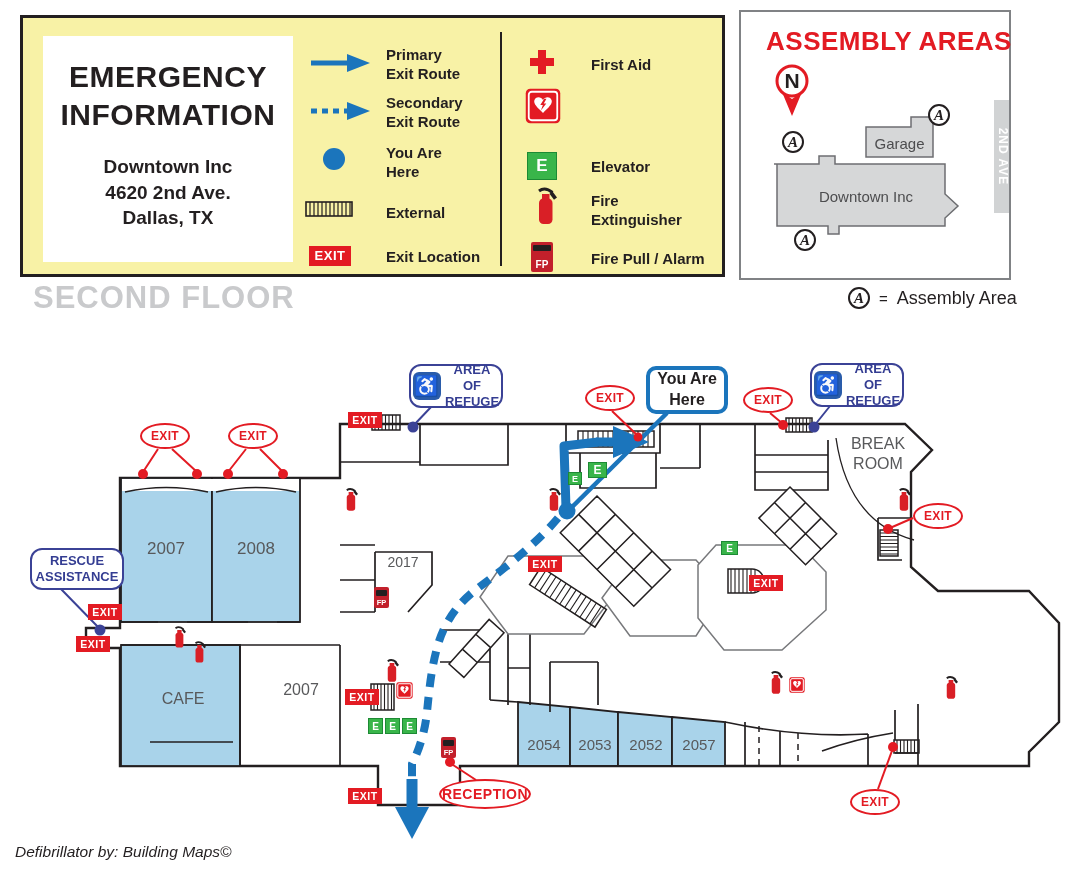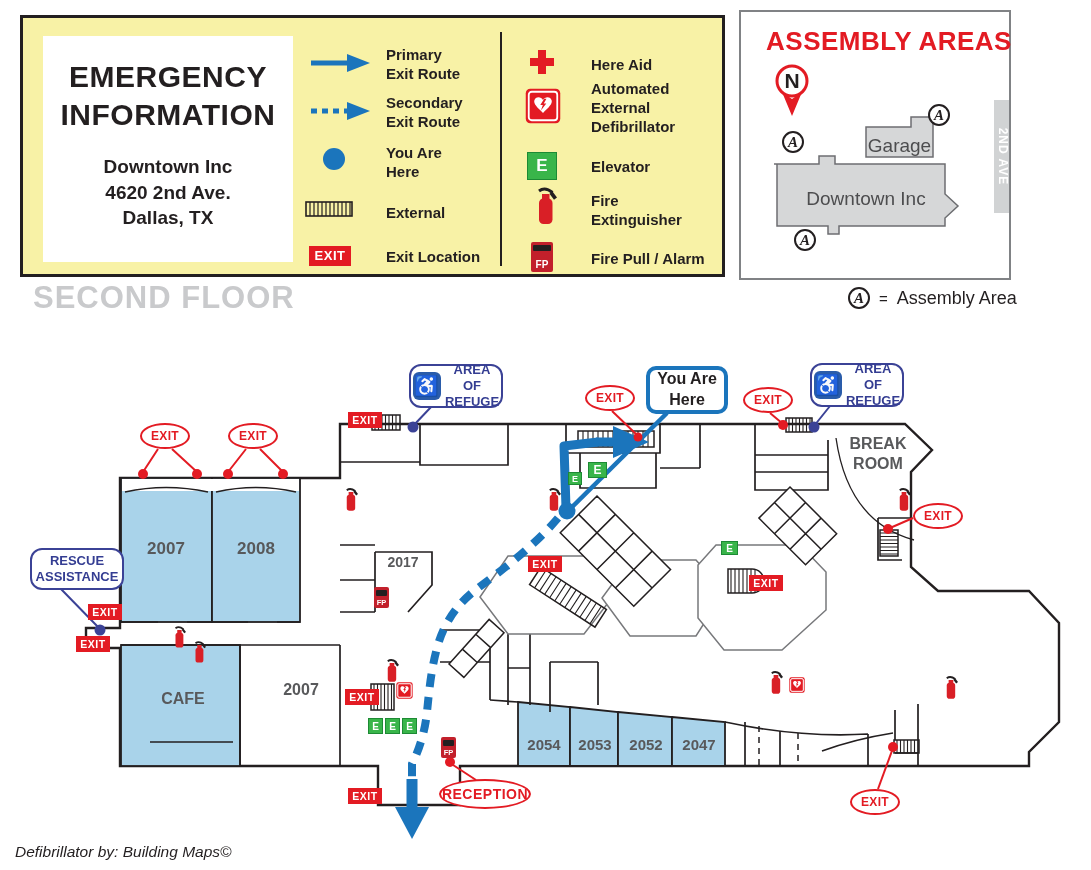--- a/index.html
+++ b/index.html
@@ -24,21 +24,21 @@
     width:34px; height:16px; line-height:16px; text-align:center; letter-spacing:.5px; }
   .exit-oval { width:50px; height:26px; border:2.5px solid #e31b23; border-radius:50%;
     background:#fff; color:#e31b23; font-weight:bold; font-size:12px;
     display:flex; align-items:center; justify-content:center; letter-spacing:.3px; }
   .e-box { background:#39b54a; border:1px solid #1d8a34; color:#fff; font-weight:bold;
     display:flex; align-items:center; justify-content:center; }
   .fp-box { background:#c2202b; border-radius:2px; position:absolute; }
   .fp-band { position:absolute; left:2px; top:3px; right:2px; height:6px; background:#231f20; border-radius:1px; }
   .fp-txt { position:absolute; left:0; right:0; bottom:1px; text-align:center;
     color:#fff; font-weight:bold; font-size:7.5px; }
-  .room-label { color:#58595b; font-weight:bold; text-align:center; }
+  .room-label { color:#58595b; font-weight:normal; text-align:center; }
   .callout-navy { border:2.5px solid #3b4296; border-radius:12px; background:#fff;
     color:#343d92; font-weight:bold; font-size:13px; line-height:1.25;
     display:flex; align-items:center; justify-content:center; text-align:center; }
   .wc-badge { background:#2a5caa; border-radius:6px; color:#fff;
     display:flex; align-items:center; justify-content:center; font-size:20px; }
   .yah-box { border:4px solid #1b75bc; border-radius:10px; background:#fff;
     font-weight:bold; font-size:16px; line-height:1.3; display:flex;
     align-items:center; justify-content:center; text-align:center; }
   .recept-oval { border:2.5px solid #e31b23; border-radius:50%; background:#fff;
     color:#e31b23; font-weight:bold; font-size:14px; letter-spacing:.5px;
@@ -46,21 +46,21 @@
 
   
   .assembly-panel { left:739px; top:10px; width:272px; height:270px;
     background:#fff; border:2px solid #808285; }
   .assembly-title { left:0; top:14px; width:296px; text-align:center;
     color:#e31b23; font-weight:bold; font-size:26px; letter-spacing:.5px; }
   .a-mark { width:22px; height:22px; border:2px solid #231f20; border-radius:50%;
     display:flex; align-items:center; justify-content:center;
     font-family:"Liberation Serif", serif; font-style:italic; font-weight:bold;
     font-size:15px; background:#fff; }
-  .bldg-label { color:#4d4d4f; font-size:19px; text-align:center; }
+  .bldg-label { color:#4d4d4f; font-size:15px; text-align:center; }
   .street-label { color:#fff; font-weight:bold; font-size:12px; letter-spacing:1px;
     text-align:center; transform:rotate(90deg); }
   .floor-title { left:33px; top:280px; font-size:31px; font-weight:bold;
     color:#c9cacc; letter-spacing:1px; }
   .credit { left:15px; top:843px; font-style:italic; font-size:15.5px; }
 </style>
 </head>
 <body>
 
 <svg class="abs" style="left:0;top:0" width="1091" height="870" viewBox="0 0 1091 870">
@@ -226,33 +226,30 @@
   <div class="abs exit-rect" style="left:286px;top:228px;width:42px;height:20px;line-height:20px;font-size:13px">EXIT</div>
   <div class="abs lg-label" style="left:363px;top:230px">Exit Location</div>
 
   <div class="abs lg-divider"></div>
 
   <div class="abs" style="left:505px;top:30px">
     <svg width="28" height="28">
         <path d="M10,2 h8 v8 h8 v8 h-8 v8 h-8 v-8 H2 v-8 h8 Z" fill="#e31b23"></path>
       </svg>
   </div>
-  <div class="abs lg-label" style="left:568px;top:38px">Here Aid</div>
+  <div class="abs lg-label" style="left:568px;top:38px">First Aid</div>
 
   <div class="abs" style="left:502px;top:70px">
     <svg width="36" height="36" viewBox="0 0 24 24">
       <rect x="0.5" y="0.5" width="23" height="23" rx="3" fill="#e31b23"></rect>
       <rect x="2.5" y="2.5" width="19" height="19" rx="2" fill="none" stroke="#fff" stroke-width="1.2"></rect>
       <path d="M12,8 C10.6,5.4 6.8,5.6 6.2,8.4 C5.7,10.6 8,13 12,16.6 C16,13 18.3,10.6 17.8,8.4 C17.2,5.6 13.4,5.4 12,8 Z" fill="#fff"></path>
       <path d="M12.8,7.2 L10.2,11.4 h1.7 L10.6,15 l3.6,-4.6 h-1.7 l1.8,-3.2 Z" fill="#e31b23"></path>
     </svg>
   </div>
-  <div class="abs lg-label pre" style="left:568px;top:62px">Automated
-External
-Defibrillator</div>
 
   <div class="abs e-box" style="left:504px;top:134px;width:30px;height:28px;font-size:17px">E</div>
   <div class="abs lg-label" style="left:568px;top:140px">Elevator</div>
 
   <div class="abs" style="left:510px;top:168px">
     <svg width="24" height="40" viewBox="0 0 16 26">
       <path d="M4,3 Q8,0 13,4" fill="none" stroke="#231f20" stroke-width="2"></path>
       <path d="M12,4 l3,4" stroke="#231f20" stroke-width="2.5"></path>
       <rect x="6" y="5" width="5" height="4" fill="#d91f26"></rect>
       <rect x="4" y="8" width="9" height="17" rx="3" fill="#d91f26"></rect>
@@ -300,21 +297,21 @@
 <div class="abs credit">Defibrillator by:  Building Maps©</div>
 
 <div class="abs room-label" style="left:136px;top:539px;width:60px;font-size:17px">2007</div>
 <div class="abs room-label" style="left:226px;top:539px;width:60px;font-size:17px">2008</div>
 <div class="abs room-label" style="left:153px;top:690px;width:60px;font-size:16px">CAFE</div>
 <div class="abs room-label" style="left:271px;top:681px;width:60px;font-size:16px">2007</div>
 <div class="abs room-label" style="left:381px;top:554px;width:44px;font-size:14px">2017</div>
 <div class="abs room-label" style="left:521px;top:736px;width:46px;font-size:15px">2054</div>
 <div class="abs room-label" style="left:572px;top:736px;width:46px;font-size:15px">2053</div>
 <div class="abs room-label" style="left:623px;top:736px;width:46px;font-size:15px">2052</div>
-<div class="abs room-label" style="left:676px;top:736px;width:46px;font-size:15px">2047</div>
+<div class="abs room-label" style="left:676px;top:736px;width:46px;font-size:15px">2057</div>
 <div class="abs room-label pre" style="left:845px;top:434px;width:66px;font-size:16px;line-height:1.25">BREAK
 ROOM</div>
 
 <div class="abs exit-oval" style="left:140px;top:423px">EXIT</div>
 <div class="abs exit-oval" style="left:228px;top:423px">EXIT</div>
 <div class="abs exit-oval" style="left:585px;top:385px">EXIT</div>
 <div class="abs exit-oval" style="left:743px;top:387px">EXIT</div>
 <div class="abs exit-oval" style="left:913px;top:503px">EXIT</div>
 <div class="abs exit-oval" style="left:850px;top:789px">EXIT</div>
 

